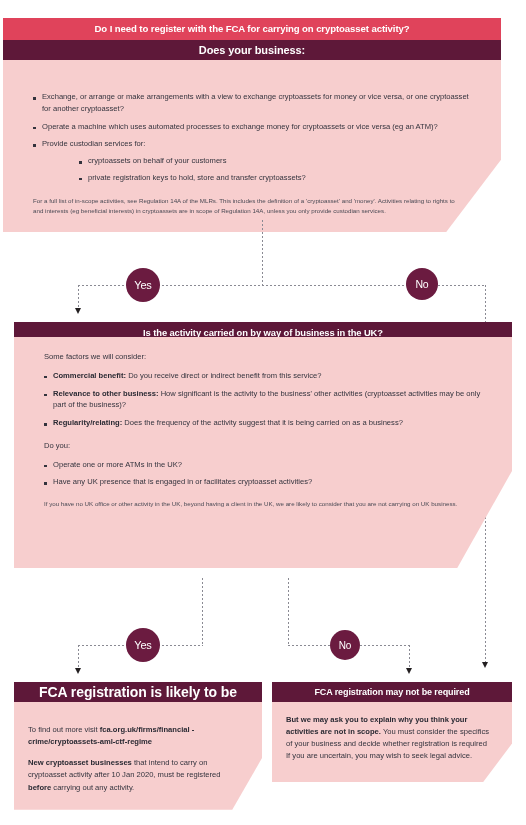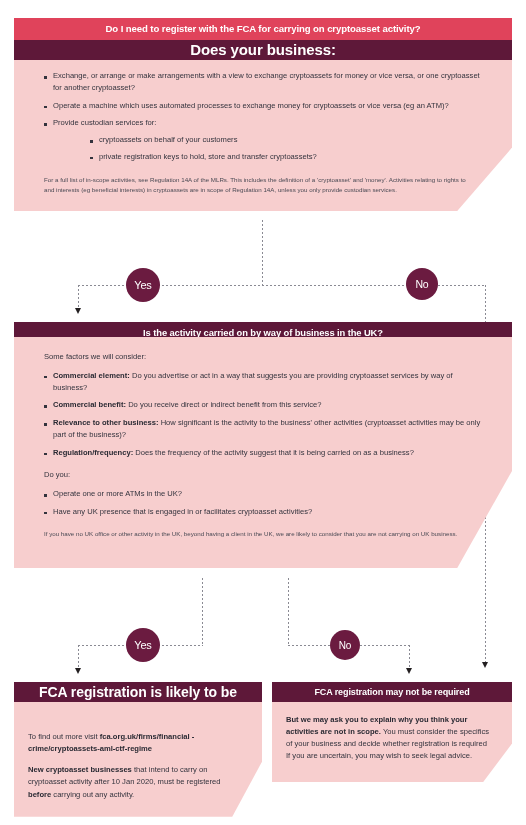--- a/index.html
+++ b/index.html
@@ -117,27 +117,27 @@
     font-weight: normal;
     display: flex;
     align-items: center;
     justify-content: center;
     letter-spacing: -0.2px;
   }
 </style>
 </head>
 <body>
 
-<div class="node" style="left:14px; top:18px; width:498px;">
+<div class="node" style="left:3px; top:18px; width:498px;">
 
   <div class="node-header hdr-red" style="height:22px; line-height:22px; font-size:9.6px;">Do I need to register with the FCA for carrying on cryptoasset activity?</div>
 
-  <div class="node-header hdr-maroon" style="height:20px; line-height:20px; font-size:15px;">Does your business:</div>
-
-  <div class="node-body clip-corner-lg" style="padding:10px 26px 16px 30px; font-size:7.6px; line-height:1.55; min-height:133px; box-sizing:border-box;">
+  <div class="node-header hdr-maroon" style="height:20px; line-height:20px; font-size:11px;">Does your business:</div>
+
+  <div class="node-body clip-corner-lg" style="padding:31px 26px 16px 30px; font-size:7.6px; line-height:1.55; min-height:133px; box-sizing:border-box;">
 
     <ul class="flow-list">
       <li>Exchange, or arrange or make arrangements with a view to exchange cryptoassets for money or vice versa, or one cryptoasset for another cryptoasset?</li>
       <li>Operate a machine which uses automated processes to exchange money for cryptoassets or vice versa (eg an ATM)?</li>
       <li style="margin-bottom:2px;">Provide custodian services for:</li>
     </ul>
 
     <ul class="sub-list">
       <li>cryptoassets on behalf of your customers</li>
       <li>private registration keys to hold, store and transfer cryptoassets?</li>
@@ -163,24 +163,23 @@
 
 <div class="node" style="left:14px; top:322px; width:498px;">
 
   <div class="node-header hdr-maroon" style="height:15px; line-height:21px; font-size:9.4px;">Is the activity carried on by way of business in the UK?</div>
 
   <div class="node-body clip-corner-lg" style="padding:14px 26px 14px 30px; font-size:7.6px; line-height:1.55; min-height:231px; box-sizing:border-box;">
 
     <p class="lead">Some factors we will consider:</p>
 
     <ul class="flow-list">
-      <li><b>Commercial element:</b><span> Do you advertise or act in a way that suggests you are providing cryptoasset services by way of business?</span></li>
       <li><b>Commercial benefit:</b><span> Do you receive direct or indirect benefit from this service?</span></li>
       <li><b>Relevance to other business:</b><span> How significant is the activity to the business' other activities (cryptoasset activities may be only part of the business)?</span></li>
-      <li><b>Regulation/frequency:</b><span> Does the frequency of the activity suggest that it is being carried on as a business?</span></li>
+      <li><b>Regularity/relating:</b><span> Does the frequency of the activity suggest that it is being carried on as a business?</span></li>
     </ul>
 
     <p class="lead" style="margin-top:11px;">Do you:</p>
 
     <ul class="flow-list">
       <li>Operate one or more ATMs in the UK?</li>
       <li>Have any UK presence that is engaged in or facilitates cryptoasset activities?</li>
     </ul>
 
     <div class="note" style="margin-top:11px; max-width:418px;">If you have no UK office or other activity in the UK, beyond having a client in the UK, we are likely to consider that you are not carrying on UK business.</div>
@@ -198,21 +197,21 @@
 <div class="vline" style="left:288px; top:578px; height:67px;"></div>
 <div class="hline" style="left:288px; top:645px; width:122px;"></div>
 <div class="vline" style="left:409px; top:645px; height:24px;"></div>
 <div class="arrowhead" style="left:406px; top:668px;"></div>
 
 <div class="badge" style="left:330px; top:630px; width:30px; height:30px; font-size:10px;">No</div>
 
 <div class="node" style="left:14px; top:682px; width:248px;">
   <div class="node-header hdr-maroon" style="height:20px; line-height:20px; font-size:14px;">FCA registration is likely to be required</div>
 
-  <div class="node-body clip-corner-sm" style="padding:29px 20px 16px 14px; font-size:7.6px; line-height:1.6; min-height:94px; box-sizing:border-box;">
+  <div class="node-body clip-corner-sm" style="padding:22px 20px 16px 14px; font-size:7.6px; line-height:1.6; min-height:94px; box-sizing:border-box;">
     <p style="margin:0 0 9px 0;"><span>To find out more visit </span><b>fca.org.uk/firms/financial -crime/cryptoassets-aml-ctf-regime</b></p>
     <p style="margin:0;"><b>New cryptoasset businesses</b><span> that intend to carry on cryptoasset activity after 10 Jan 2020, must be registered </span><b>before</b><span> carrying out any activity.</span></p>
   </div>
 </div>
 
 <div class="node" style="left:272px; top:682px; width:240px;">
   <div class="node-header hdr-maroon" style="height:20px; line-height:20px; font-size:9px;">FCA registration may not be required</div>
 
   <div class="node-body clip-corner-sm" style="padding:12px 20px 16px 14px; font-size:7.6px; line-height:1.6; min-height:80px; box-sizing:border-box;">
     <p style="margin:0;"><b>But we may ask you to explain why you think your activities are not in scope.</b><span> You must consider the specifics of your business and decide whether registration is required If you are uncertain, you may wish to seek legal advice.</span></p>

